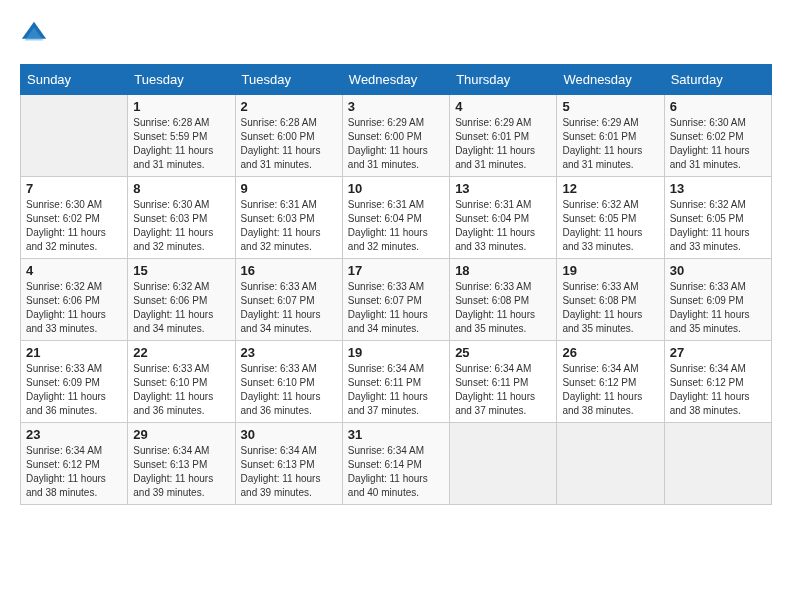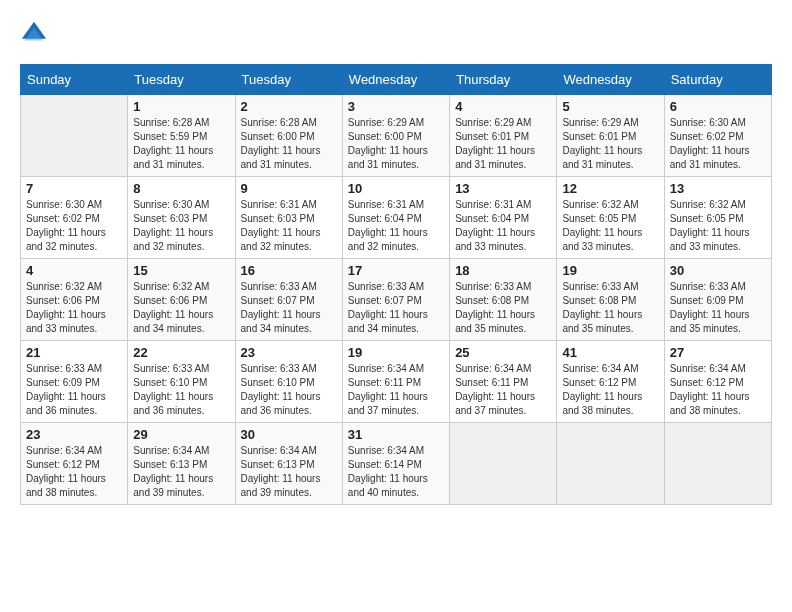--- a/index.html
+++ b/index.html
@@ -226,21 +226,21 @@
         </td>
         <td>
           <div class="day-number">19</div>
           <div class="day-info">Sunrise: 6:34 AM<br>Sunset: 6:11 PM<br>Daylight: 11 hours and 37 minutes.</div>
         </td>
         <td>
           <div class="day-number">25</div>
           <div class="day-info">Sunrise: 6:34 AM<br>Sunset: 6:11 PM<br>Daylight: 11 hours and 37 minutes.</div>
         </td>
         <td>
-          <div class="day-number">41</div>
+          <div class="day-number">26</div>
           <div class="day-info">Sunrise: 6:34 AM<br>Sunset: 6:12 PM<br>Daylight: 11 hours and 38 minutes.</div>
         </td>
         <td>
           <div class="day-number">27</div>
           <div class="day-info">Sunrise: 6:34 AM<br>Sunset: 6:12 PM<br>Daylight: 11 hours and 38 minutes.</div>
         </td>
       </tr>
       <tr>
         <td>
           <div class="day-number">23</div>

